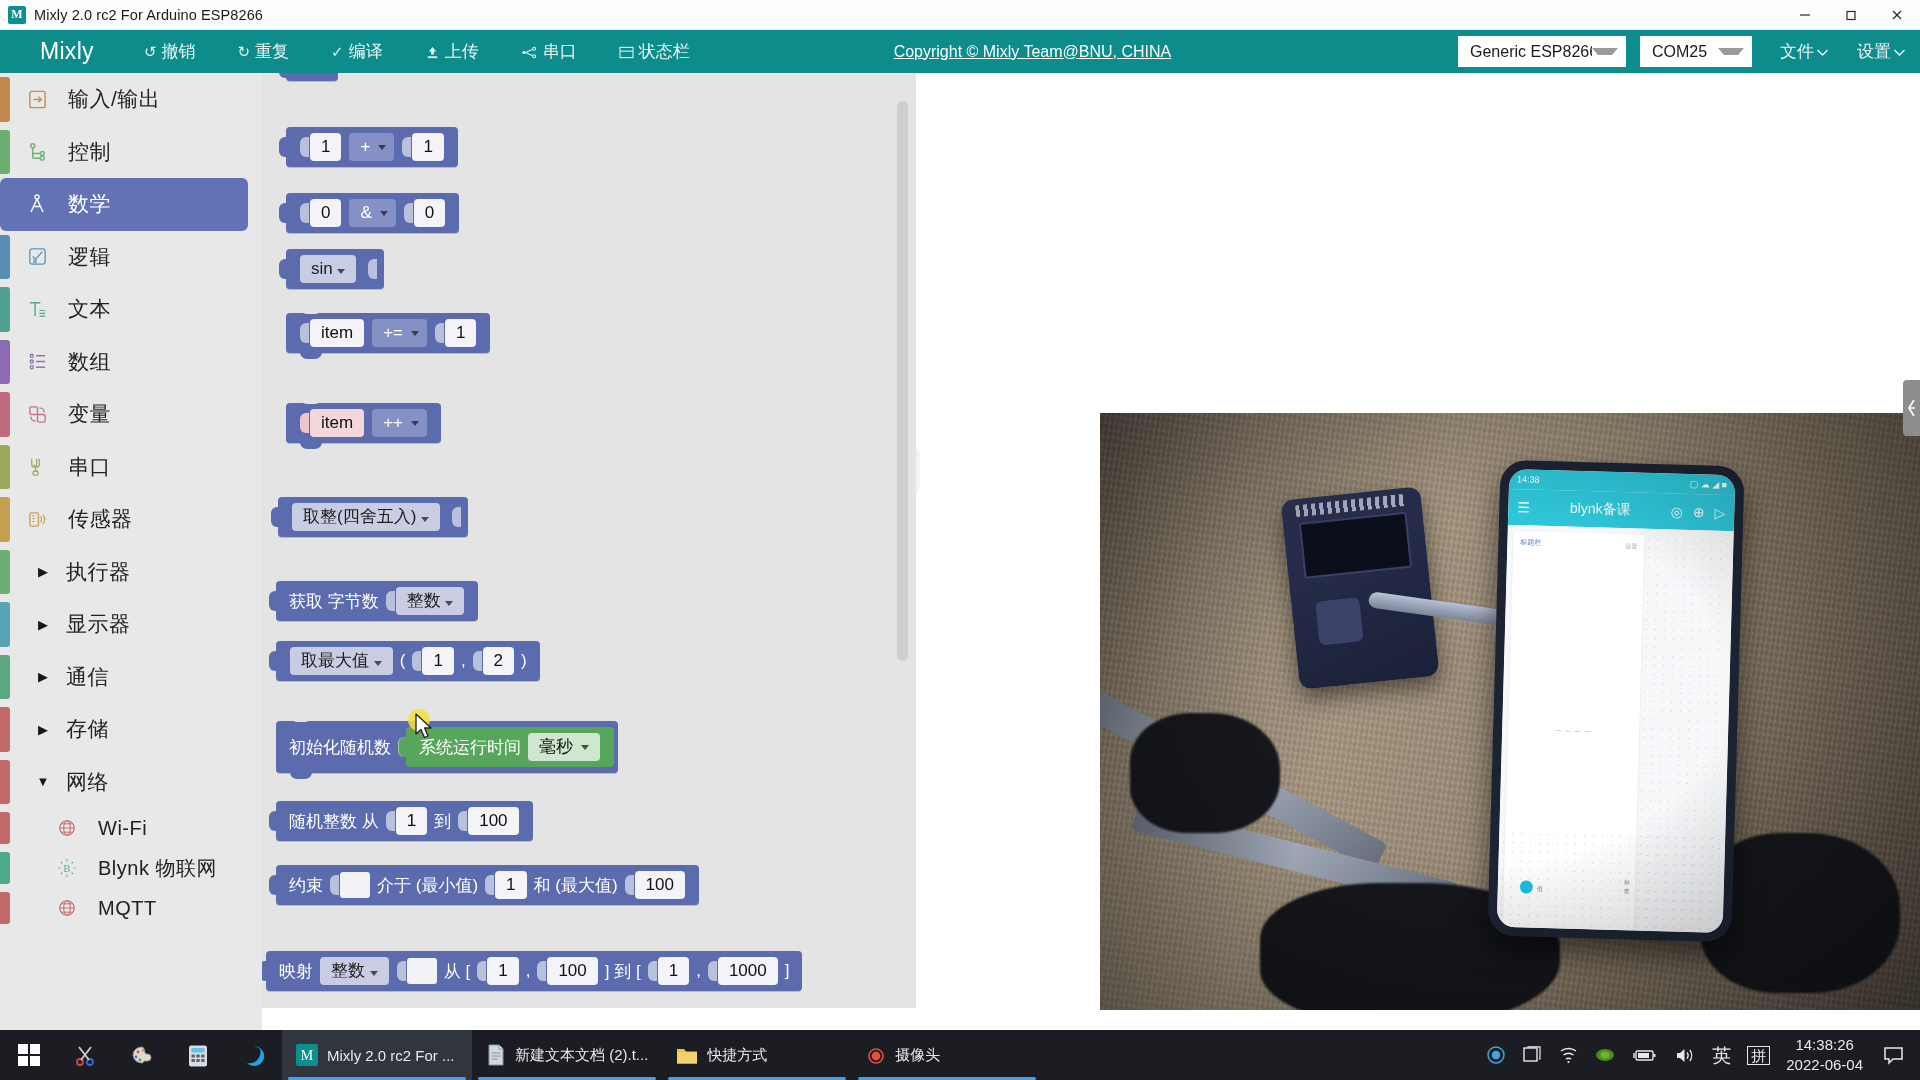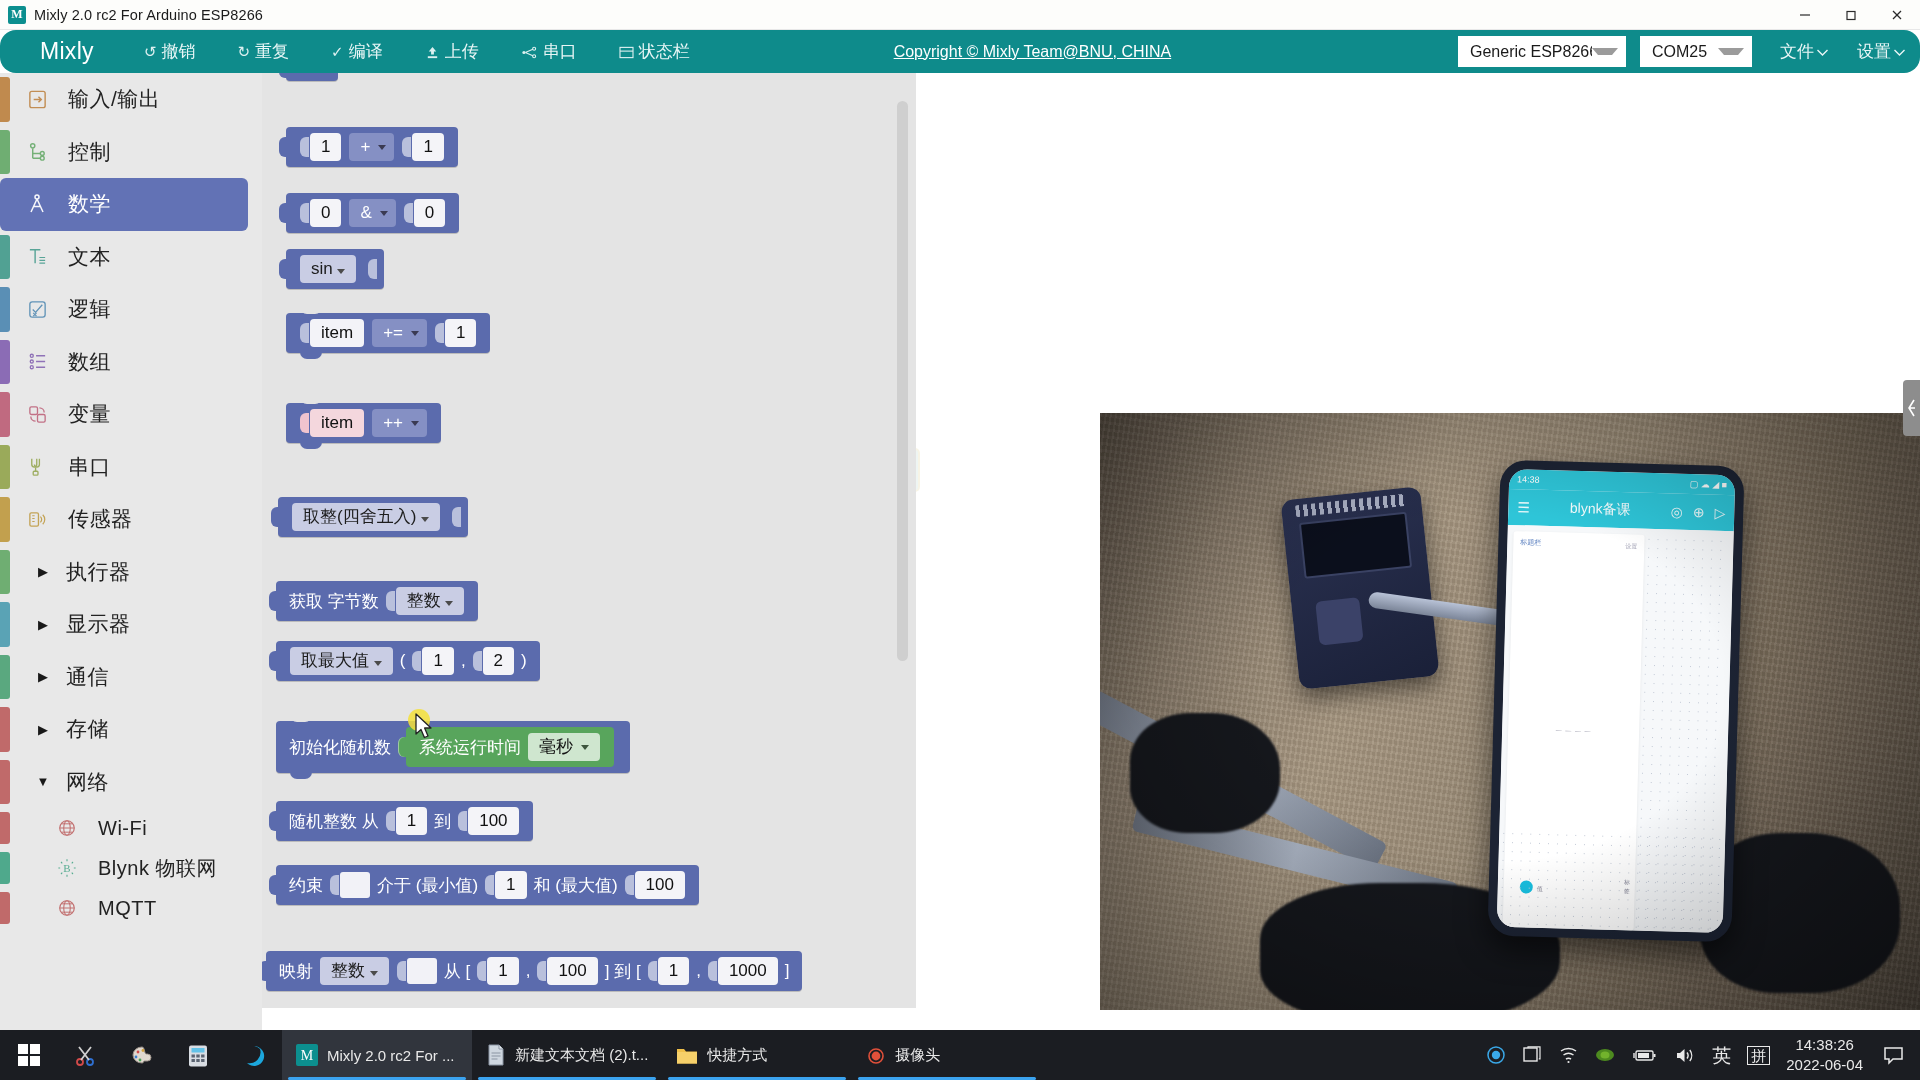--- a/index.html
+++ b/index.html
@@ -26,21 +26,21 @@
   .win-btns { margin-left: auto; display: flex; height: 30px; }
   .win-btn {
     width: 46px; height: 30px; display: flex; align-items: center;
     justify-content: center; color: #2b2b2b; font-size: 14px;
   }
   .win-btn svg { display: block; }
 
   
   .toolbar {
     position: absolute; left: 0; top: 30px; width: 1920px; height: 43px;
-    background: #0e8b8b; display: flex; align-items: center; border-radius: 16px;
+    background: #0e8b8b; display: flex; align-items: center;
   }
   .brand {
     color: #fff; font-size: 23px; font-weight: 400; margin-left: 40px;
     margin-right: 48px; letter-spacing: .3px;
   }
   .tb-item {
     display: flex; align-items: center; gap: 5px; color: #e8f6f6;
     font-size: 17px; margin-right: 38px; white-space: nowrap; padding: 3px 2px;
   }
   .tb-ico { font-size: 15px; line-height: 1; opacity: .95; display:inline-block;}
@@ -460,40 +460,40 @@
       <span class="cico">
         <svg width="22" height="22" viewBox="0 0 22 22">
             <circle cx="11" cy="4" r="2" fill="none" stroke="#fff" stroke-width="1.5"></circle>
             <path d="M11 6 L5 19 M11 6 L17 19 M7.5 13.5 H14.5" fill="none" stroke="#fff" stroke-width="1.5"></path>
           </svg>
       </span>
       <span class="clabel">数学</span>
     </div>
 
     <div class="cat">
-      <span class="stripe" style="background:#51a193"></span>
-      <span class="cico">
-        <svg width="21" height="21" viewBox="0 0 22 22">
-            <path d="M3 4 H14 M8.5 4 V18" fill="none" stroke="#51a193" stroke-width="1.5"></path>
-            <path d="M13 12 H19 M13 15 H19 M13 18 H19" stroke="#51a193" stroke-width="1.2"></path>
-          </svg>
-      </span>
-      <span class="clabel">文本</span>
-    </div>
-
-    <div class="cat">
       <span class="stripe" style="background:#5a8fb5"></span>
       <span class="cico">
         <svg width="21" height="21" viewBox="0 0 22 22">
             <rect x="3" y="3" width="16" height="16" rx="2.5" fill="none" stroke="#5a8fb5" stroke-width="1.4"></rect>
             <path d="M6 11 L9 14 L16 6" fill="none" stroke="#5a8fb5" stroke-width="1.4"></path>
             <path d="M6.5 14.5 L10 18 M10 14.5 L6.5 18" stroke="#5a8fb5" stroke-width="1.3"></path>
           </svg>
       </span>
       <span class="clabel">逻辑</span>
+    </div>
+
+    <div class="cat">
+      <span class="stripe" style="background:#51a193"></span>
+      <span class="cico">
+        <svg width="21" height="21" viewBox="0 0 22 22">
+            <path d="M3 4 H14 M8.5 4 V18" fill="none" stroke="#51a193" stroke-width="1.5"></path>
+            <path d="M13 12 H19 M13 15 H19 M13 18 H19" stroke="#51a193" stroke-width="1.2"></path>
+          </svg>
+      </span>
+      <span class="clabel">文本</span>
     </div>
 
     <div class="cat">
       <span class="stripe" style="background:#8b6cb5"></span>
       <span class="cico">
         <svg width="21" height="21" viewBox="0 0 22 22">
             <circle cx="5" cy="5" r="1.6" fill="none" stroke="#8b6cb5" stroke-width="1.4"></circle>
             <circle cx="5" cy="11" r="1.6" fill="none" stroke="#8b6cb5" stroke-width="1.4"></circle>
             <circle cx="5" cy="17" r="1.6" fill="none" stroke="#8b6cb5" stroke-width="1.4"></circle>
             <path d="M9.5 5 H19 M9.5 11 H19 M9.5 17 H19" stroke="#8b6cb5" stroke-width="1.5"></path>
@@ -765,21 +765,21 @@
       </span>
       <span class="lbl">(</span>
       <span class="plug"></span>
       <span class="fld num">1</span>
       <span class="lbl">,</span>
       <span class="plug"></span>
       <span class="fld num">2</span>
       <span class="lbl">)</span>
     </div>
 
-    <div class="blk stmt" style="left:14px; top:648px; padding-right:16px;">
+    <div class="blk stmt" style="left:14px; top:648px; padding-right:4px;">
       <span class="notch-top"></span>
       <span class="lbl">初始化随机数</span>
       <span class="plug" style="background:#9fc8a1;"></span>
       <span class="blk green" style="position:relative; left:0; top:0; margin-left:2px; box-shadow:none;">
         <span class="lbl">系统运行时间</span>
         <span class="fld" style="background:#cfe6cf; display:inline-flex; align-items:center; gap:8px;">
           <span>毫秒</span>
           <span class="dcar" style="width:0;height:0;border-left:4px solid transparent;border-right:4px solid transparent;border-top:5px solid #3d553d;display:inline-block;"></span>
         </span>
       </span>

